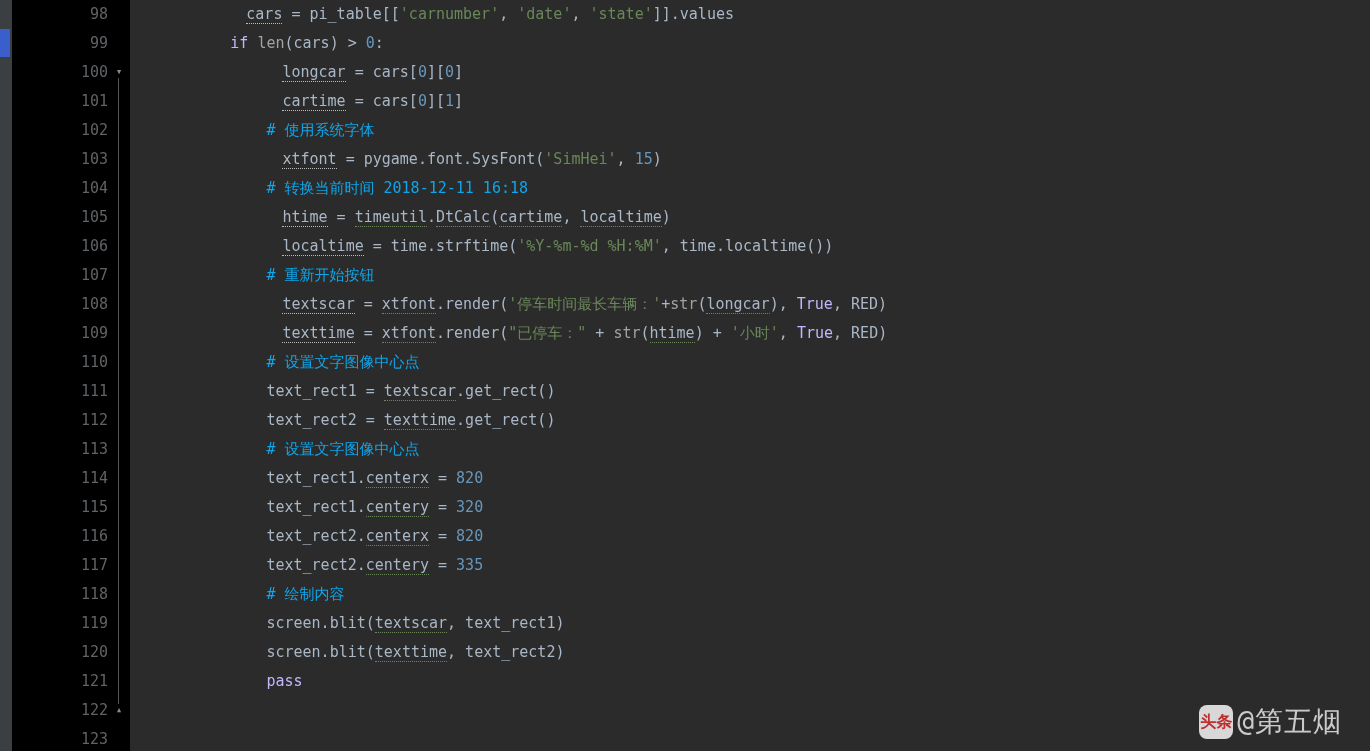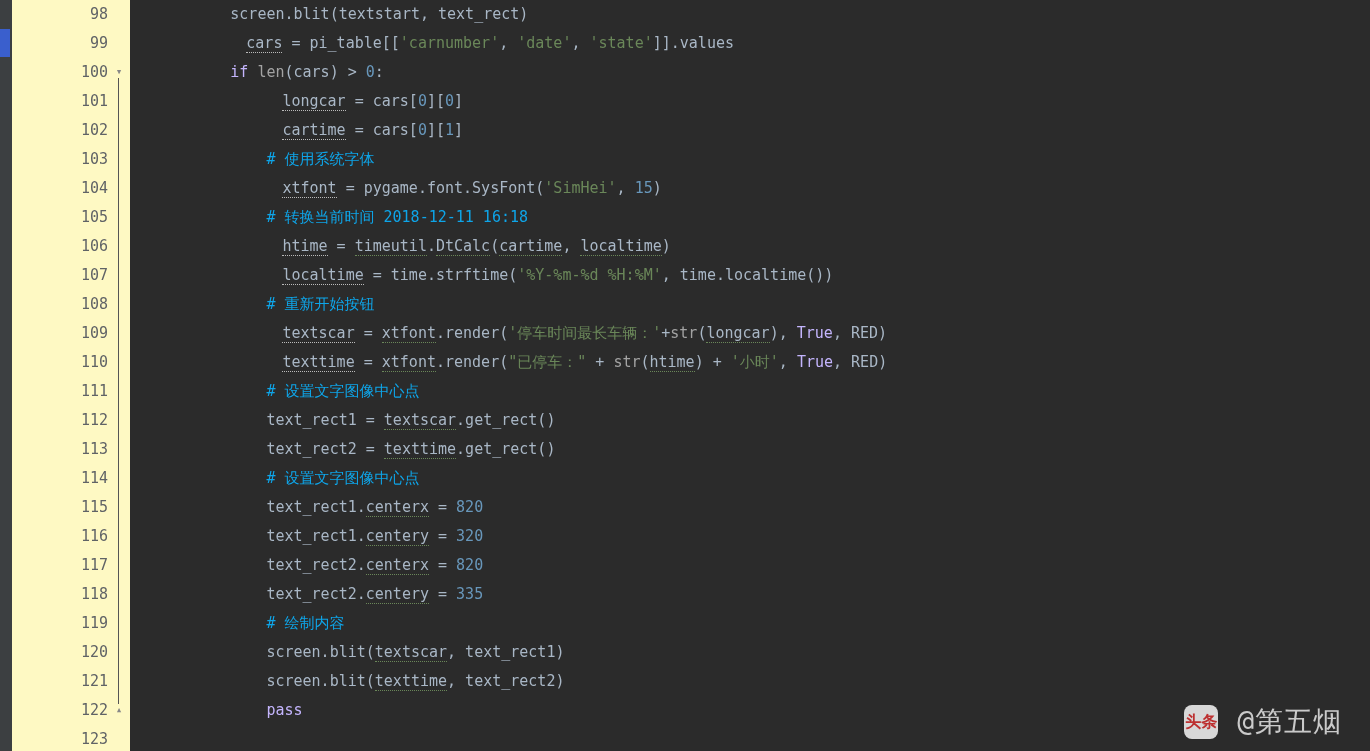--- a/index.html
+++ b/index.html
@@ -25,21 +25,21 @@
   .left-blue {
     position: absolute;
     left: 0;
     top: 29px;
     width: 10px;
     height: 28px;
     background: #3a5fcd;
   }
   .gutter {
     width: 118px;
-    background: #fef9c3;
+    background: #000000;
     flex-shrink: 0;
     padding-top: 0;
     text-align: right;
     color: #606366;
     user-select: none;
     position: relative;
   }
   .gutter-inner {
     position: absolute;
     right: 22px;
@@ -95,21 +95,21 @@
   .builtin { color: #a3a3a3; }
   .warn { border-bottom: 1px dotted #bbb; margin-left: 16px; }
   .typo { border-bottom: 1px dotted #6a8759; }
   .op { color: #a9b7c6; }
   .watermark {
     position: absolute;
     right: 28px;
     bottom: 10px;
     display: flex;
     align-items: center;
-    gap: 19px;
+    gap: 4px;
     opacity: 0.82;
     pointer-events: none;
   }
   .wm-badge {
     width: 34px;
     height: 34px;
     border-radius: 8px;
     background: #fff;
     color: #d33;
     font-weight: bold;
@@ -161,21 +161,20 @@
         <div class="line-num">123</div>
       </div>
     <div class="fold-col">
       <div class="fold-line" id="fold-line" style="top: 78px; height: 626px;"></div>
       <div class="fold-marker" id="fold-open" style="top: 66px;">▾</div>
       <div class="fold-marker" id="fold-close" style="top: 704px;">▴</div>
     </div>
   </div>
 
   <div class="code" id="code-area">
-      <div class="row"><span>          </span><span class="fn">screen.blit(textstart</span><span class="op">, </span><span class="fn">text_rect)</span></div>
       <div class="row"><span>          </span><span class="warn">cars</span><span class="op"> = pi_table[[</span><span class="str">'carnumber'</span><span class="op">, </span><span class="str">'date'</span><span class="op">, </span><span class="str">'state'</span><span class="op">]].values</span></div>
       <div class="row"><span>          </span><span class="kw">if </span><span class="builtin">len</span><span class="op">(cars) &gt; </span><span class="num">0</span><span class="op">:</span></div>
       <div class="row"><span>              </span><span class="warn">longcar</span><span class="op"> = cars[</span><span class="num">0</span><span class="op">][</span><span class="num">0</span><span class="op">]</span></div>
       <div class="row"><span>              </span><span class="warn">cartime</span><span class="op"> = cars[</span><span class="num">0</span><span class="op">][</span><span class="num">1</span><span class="op">]</span></div>
       <div class="row"><span>              </span><span class="cmt"># 使用系统字体</span></div>
       <div class="row"><span>              </span><span class="warn">xtfont</span><span class="op"> = pygame.font.SysFont(</span><span class="str">'SimHei'</span><span class="op">, </span><span class="num">15</span><span class="op">)</span></div>
       <div class="row"><span>              </span><span class="cmt"># 转换当前时间 2018-12-11 16:18</span></div>
       <div class="row"><span>              </span><span class="warn">htime</span><span class="op"> = </span><span class="typo">timeutil</span><span class="op">.</span><span class="typo">DtCalc</span><span class="op">(</span><span class="typo">cartime</span><span class="op">, </span><span class="typo">localtime</span><span class="op">)</span></div>
       <div class="row"><span>              </span><span class="warn">localtime</span><span class="op"> = time.strftime(</span><span class="str">'%Y-%m-%d %H:%M'</span><span class="op">, time.localtime())</span></div>
       <div class="row"><span>              </span><span class="cmt"># 重新开始按钮</span></div>

